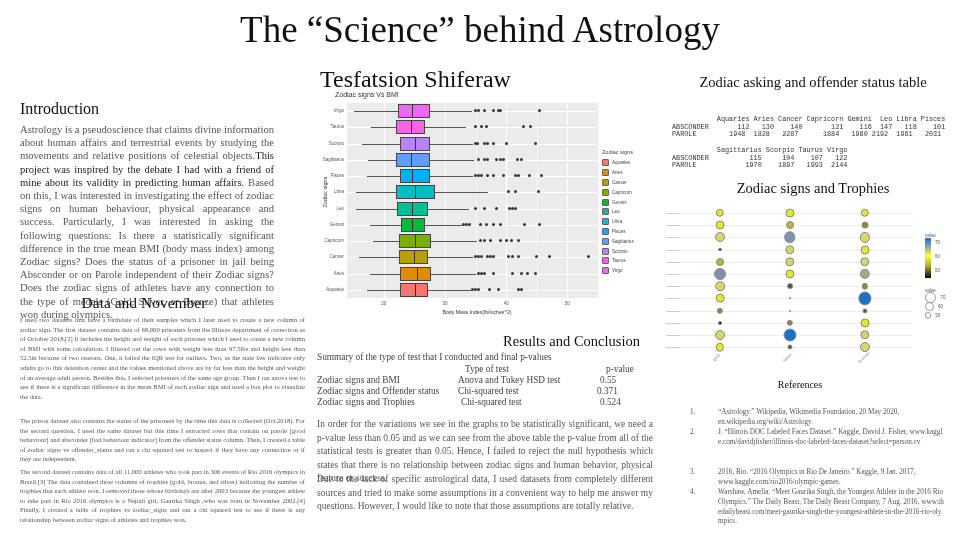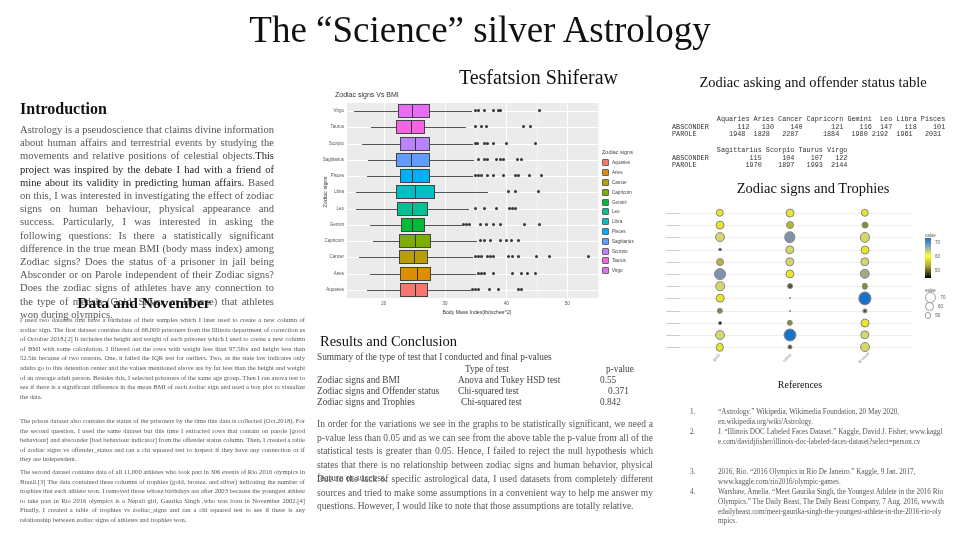--- a/index.html
+++ b/index.html
@@ -1,21 +1,21 @@
 <!DOCTYPE html>
 <html><head>
 <meta charset="utf-8">
 <style>
   * { box-sizing: border-box; margin: 0; padding: 0; }
   html, body { width: 960px; height: 540px; background: #ffffff; overflow: hidden; }
   body { position: relative; font-family: "Liberation Serif", serif; color: #222; }
   .abs { position: absolute; }
   #title { left: 0; width: 960px; top: 8px; text-align: center; font-size: 37px; color: #111; }
-  #author { left: 308px; width: 310px; top: 66px; text-align: right; font-size: 20px; color: #111; }
-  h2.sec { position: absolute; font-weight: bold; color: #111; }
+  #author { left: 320px; width: 310px; top: 66px; text-align: left; font-size: 24px; color: #111; }
+  h2.sec { position: absolute; font-weight: normal; color: #111; }
   #intro-h { left: 20px; top: 100px; font-size: 16px; }
   #intro-p { left: 20px; top: 123px; width: 254px; font-size: 10.6px; line-height: 13.2px; text-align: justify; color: #555; }
   #intro-p b { color: #222; font-weight: normal; }
   #dm-h { left: 20px; top: 294px; width: 248px; text-align: center; font-size: 15.5px; }
   .dm-p { position: absolute; left: 20px; width: 285px; font-size: 6.6px; line-height: 9.6px; text-align: justify; color: #555; }
   
   #bmi-chart { left: 312px; top: 89px; width: 350px; height: 218px; }
   #bmi-title { position: absolute; left: 23px; top: 2px; font-family: "Liberation Sans", sans-serif; font-size: 7px; color: #333; }
   #bmi-plot { position: absolute; left: 35px; top: 14px; width: 251px; height: 195px; background: #ebebeb; }
   .gridv { position: absolute; top: 0; bottom: 0; width: 1px; background: #fff; }
@@ -40,34 +40,34 @@
   #troph-h { left: 668px; width: 290px; top: 180px; text-align: center; font-size: 14.5px; color: #111; }
   
   #tr-chart { left: 670px; top: 203px; width: 290px; height: 160px; }
   .tr-row { position: absolute; left: 2px; width: 240px; height: 1px; background: #eee; }
   .tr-ylab { position: absolute; left: -4px; width: 14px; height: 1px; background: #ccc; }
   .dot { position: absolute; border-radius: 50%; transform: translate(-50%, -50%); border: 0.7px solid #888; }
   .tr-xlab { position: absolute; font-family: "Liberation Sans", sans-serif; font-size: 4.5px; color: #888; transform: rotate(-45deg); }
   #tr-legend { position: absolute; left: 255px; top: 30px; font-family: "Liberation Sans", sans-serif; font-size: 4.5px; color: #555; }
   #grad { width: 6px; height: 40px; background: linear-gradient(to bottom, #1a6fc0 0%, #7fa0c0 20%, #ffff33 45%, #aaaa30 70%, #000 100%); }
   
-  #res-h { left: 320px; width: 320px; top: 333px; text-align: left; font-size: 14.5px; color: #111; }
+  #res-h { left: 320px; width: 320px; top: 333px; text-align: right; font-size: 14.5px; color: #111; }
   #res-sub { left: 317px; top: 352px; font-size: 9.3px; color: #444; }
   .res-row { position: absolute; left: 317px; width: 330px; height: 11px; font-size: 9.3px; color: #444; }
   .res-row span { position: absolute; top: 0; white-space: nowrap; }
   .res-p { position: absolute; left: 317px; width: 336px; font-size: 9.5px; line-height: 13.6px; text-align: justify; color: #555; }
   
   #ref-h { left: 640px; width: 320px; top: 379px; text-align: center; font-size: 10px; color: #111; }
   .ref { position: absolute; left: 688px; width: 228px; font-size: 7.2px; line-height: 9.8px; color: #555; }
   .ref-n { position: absolute; left: 690px; font-size: 7.2px; color: #555; }
 </style>
 </head>
 <body>
 
-<div id="title" class="abs">The “Science” silver Astrology</div>
+<div id="title" class="abs">The “Science” behind Astrology</div>
 <div id="author" class="abs">Tesfatsion Shiferaw</div>
 
 <h2 class="sec" id="intro-h">Introduction</h2>
 <p id="intro-p" class="abs"><span>Astrology is a pseudoscience that claims divine information about human affairs and terrestrial events by studying the movements and relative positions of celestial objects.</span><b>This project was inspired by the debate I had with a friend of mine about its validity in predicting human affairs.</b><span> Based on this, I was interested in investigating the effect of zodiac signs on human behaviour, physical appearance and success. Particularly, I was interested in asking the following questions: Is there a statistically significant difference in the true mean BMI (body mass index) among Zodiac signs? Does the status of a prisoner in jail being Absconder or on Parole independent of their Zodiac signs? Does the zodiac signs of athletes have any connection to the type of medals (Gold, Silver, or Bronze) that athletes won during olympics.</span></p>
 
 <h2 class="sec" id="dm-h">Data and November</h2>
 <p class="dm-p" style="top:315px">I used two datasets that have a birthdate of their samples which I later used to create a new column of zodiac sign. The first dataset contains data of 68,000 prisoners from the Illinois department of correction as of October 2018.[2] It includes the height and weight of each prisoner which I used to create a new column of BMI with some calculation. I filtered out the rows with weight less than 97.5lbs and height less than 52.5in because of two reasons. One, it failed the IQR test for outliers. Two, as the state law indicates only adults go to this detention center and the values mentioned above are by far less than the height and weight of an average adult person. Besides this, I selected prisoners of the same age group. Then I ran anova test to see if there is a significant difference in the mean BMI of each zodiac sign and used a box plot to visualize the data.</p>
 <p class="dm-p" style="top:416px">The prison dataset also contains the status of the prisoners by the time this data is collected (Oct.2018). For the second question, I used the same dataset but this time I extracted rows that contain on parole [good behaviour] and absconder [bad behaviour indicator] from the offender status column. Then, I created a table of zodiac signs vs offender_status and ran a chi squared test to inspect if they have any connection or if they are independent.</p>
 <p class="dm-p" style="top:467px">The second dataset contains data of all 11,000 athletes who took part in 306 events of Rio 2016 olympics in Brazil.[3] The data contained three columns of trophies (gold, bronze, and silver) indicating the number of trophies that each athlete won. I removed those whose birthdays are after 2003 because the youngest athlete to take part in Rio 2016 olympics is a Nepali girl, Gaurika Singh ,who was born in November 2002.[4] Finally, I created a table of trophies vs zodiac_signs and ran a chi squared test to see if there is any relationship between zodiac signs of athletes and trophies won.</p>
 
@@ -441,26 +441,26 @@
   <span style="left:283px;margin-left:6px;">p-value</span>
 </div>
 <div class="res-row" style="top:375px;">
   <span style="left:0;">Zodiac signs and BMI</span>
   <span style="left:141px;">Anova and Tukey HSD  test</span>
   <span style="left:283px;">0.55</span>
 </div>
 <div class="res-row" style="top:386px;">
   <span style="left:0;">Zodiac signs and Offender status</span>
   <span style="left:141px;">Chi-squared test</span>
-  <span style="left:291px;">0.371</span>
+  <span style="left:280px;">0.371</span>
 </div>
 <div class="res-row" style="top:397px;">
   <span style="left:0;">Zodiac signs and  Trophies</span>
   <span style="left:144px;">Chi-squared test</span>
-  <span style="left:283px;">0.842</span>
+  <span style="left:283px;">0.524</span>
 </div>
 <p class="res-p" style="top:418px;">In order for the variations we see in the graphs to be statistically significant, we need a p-value less than 0.05 and as we can see from the above table the p-value from all of the statistical tests is greater than 0.05. Hence, I failed to reject the null hypothesis which states that there is no relationship between zodiac signs and human behavior, physical feature or success.</p>
 <p class="res-p" style="top:473px;">Due to the lack of specific astrological data, I used datasets from completely different sources and tried to make some assumptions in a convenient way  to help me answer my questions. However, I would like to note that those assumptions are totally relative.</p>
 
 <div id="ref-h" class="abs">References</div>
 <div class="ref-n" style="top:408px;">1.</div>
 <div class="ref" style="left:718px; top:408px;">“Astrology.” Wikipedia, Wikimedia Foundation, 20 May 2020, en.wikipedia.org/wiki/Astrology.</div>
 <div class="ref-n" style="top:428px;">2.</div>
 <div class="ref" style="left:718px; top:428px; word-break: break-all;">J. “Illinois DOC Labeled Faces Dataset.” Kaggle, David J. Fisher, www.kaggle.com/davidjfisher/illinois-doc-labeled-faces-dataset?select=person.cv</div>
 <div class="ref-n" style="top:468px;">3.</div>

